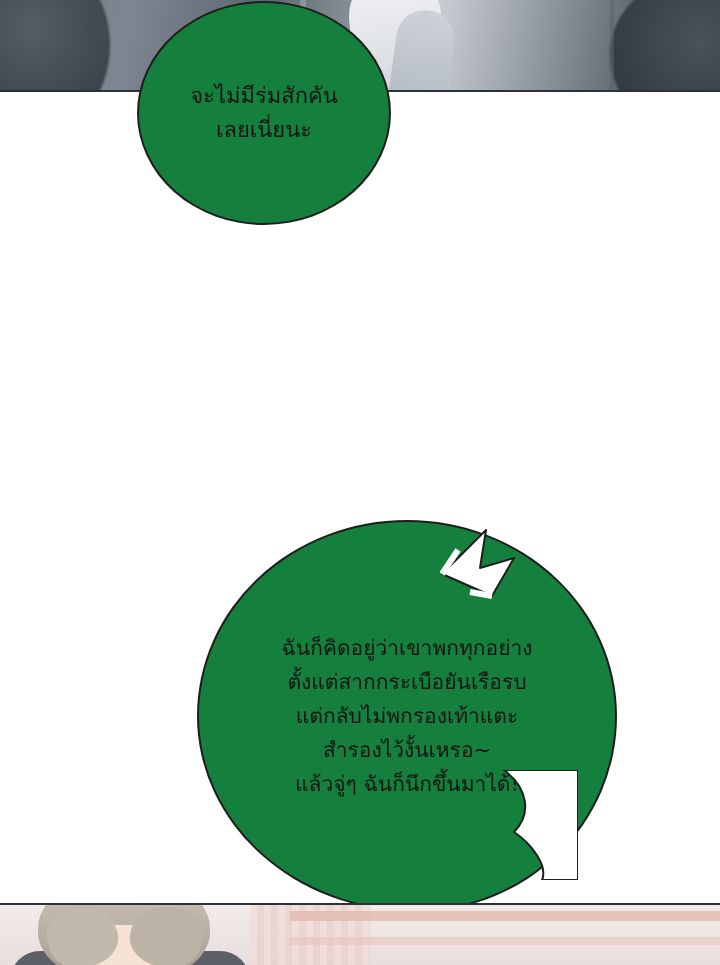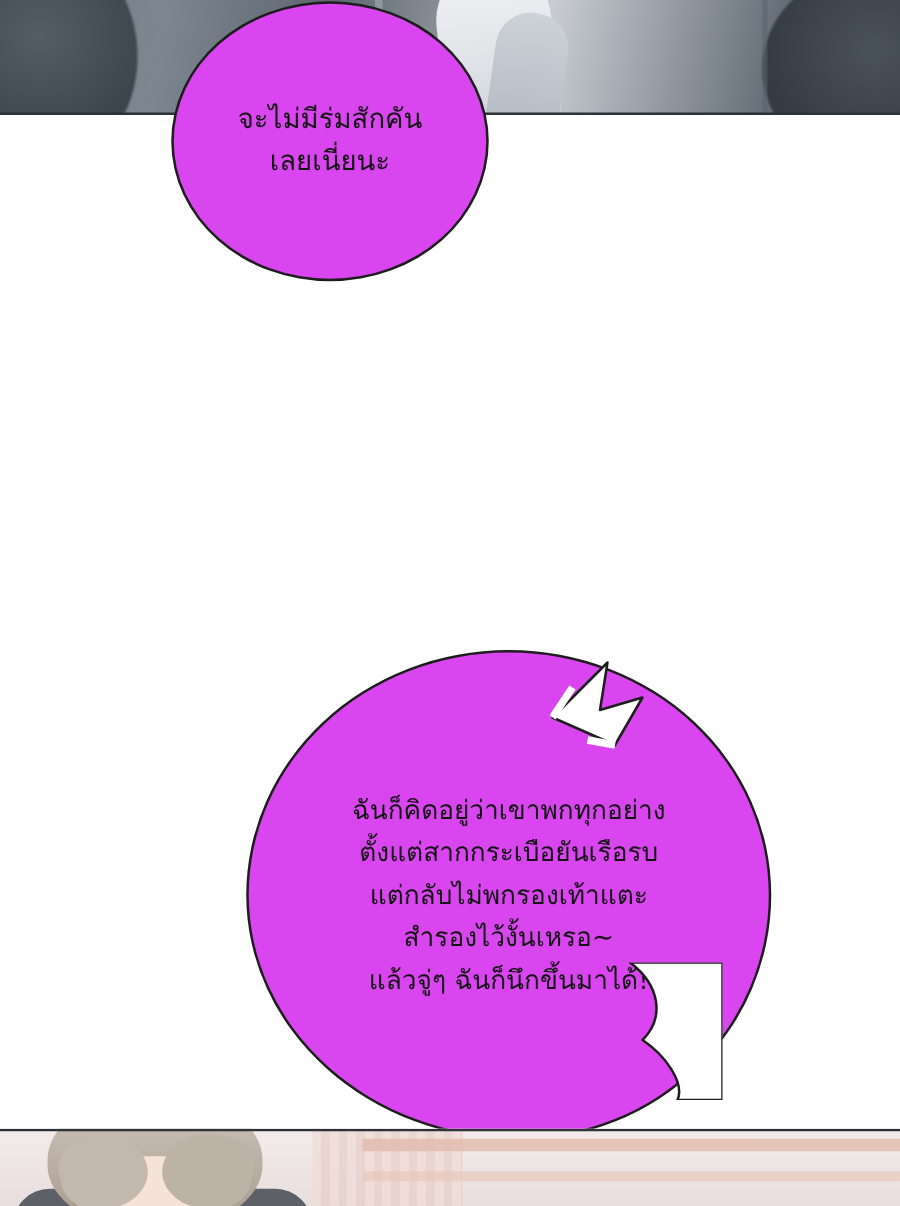--- a/index.html
+++ b/index.html
@@ -186,21 +186,21 @@
     left: 0;
     top: 0;
     width: 720px;
     height: 2px;
     background: #2c3238;
   }
 
   
   .bubble {
     position: absolute;
-    background: #d946ef;
+    background: #15803d;
     border: 2px solid #1d1d1d;
     box-sizing: border-box;
     display: flex;
     align-items: center;
     justify-content: center;
     text-align: center;
     color: #141414;
   }
 
   .bubble-1 {

